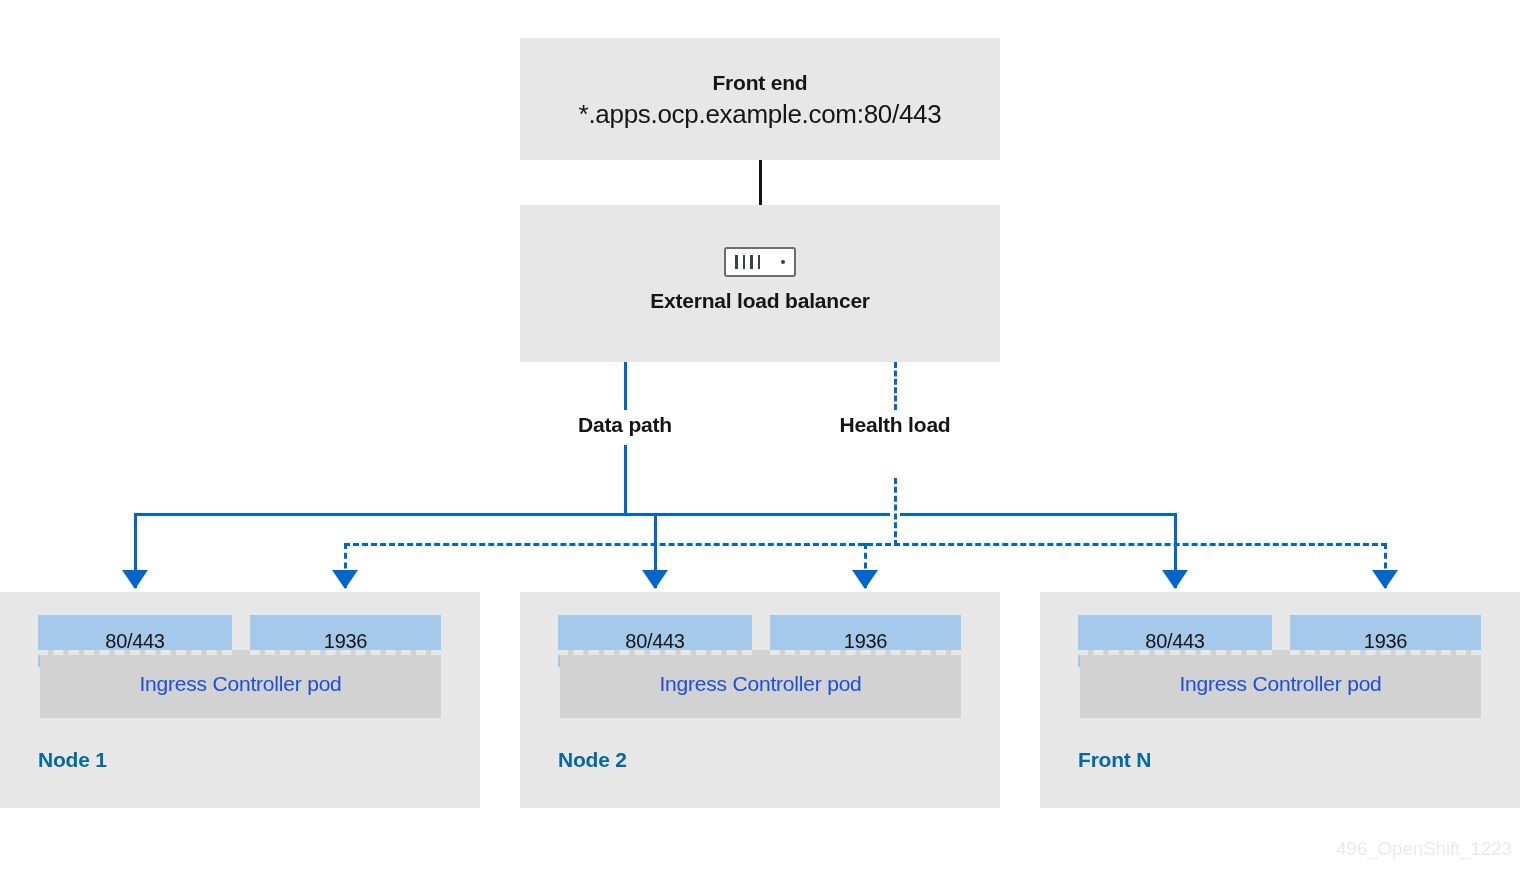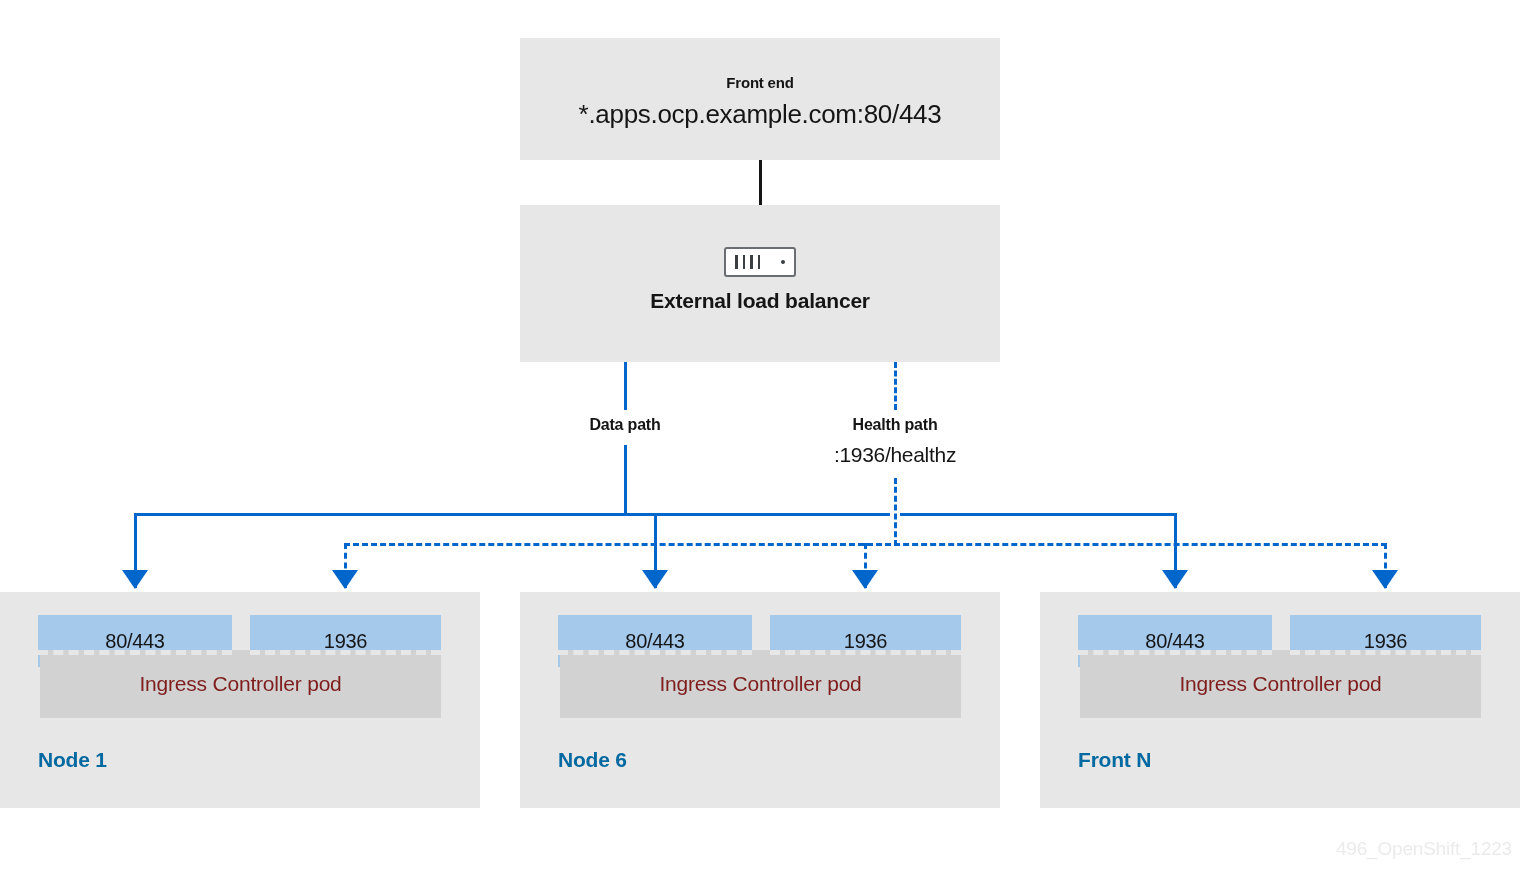--- a/index.html
+++ b/index.html
@@ -34,21 +34,21 @@
     left: 520px;
     top: 38px;
     width: 480px;
     height: 122px;
     display: flex;
     flex-direction: column;
     align-items: center;
     justify-content: center;
   }
   #frontend-title {
-    font-size: 15px;
+    font-size: 21px;
     font-weight: bold;
     letter-spacing: -0.2px;
     line-height: 30px;
   }
   #frontend-subtitle {
     font-size: 26px;
     font-weight: normal;
     letter-spacing: -0.3px;
     line-height: 32px;
   }
@@ -131,21 +131,21 @@
     border-right: 13px solid transparent;
     border-top: 19px solid #0066cc;
   }
 
   
   .path-label {
     position: absolute;
     text-align: center;
   }
   .path-label .ttl {
-    font-size: 16px;
+    font-size: 21px;
     font-weight: bold;
     letter-spacing: -0.2px;
     display: block;
     line-height: 28px;
     white-space: nowrap;
   }
   .path-label .sub {
     font-size: 21px;
     font-weight: normal;
     letter-spacing: -0.3px;
@@ -178,21 +178,21 @@
   .node-pod {
     position: absolute;
     top: 58px;
     height: 68px;
     background: #d2d2d2;
     display: flex;
     align-items: center;
     justify-content: center;
     font-size: 21px;
     letter-spacing: -0.2px;
-    color: #7f1d1d;
+    color: #1d4ed8;
     box-sizing: border-box;
   }
   .pod-dash {
     position: absolute;
     top: 58px;
     height: 0;
     border-top: 5px dashed #e7e7e7;
     box-sizing: border-box;
     z-index: 3;
   }
@@ -239,22 +239,21 @@
   </div>
 
   <div class="blue-solid-v" style="left:624px; top:362px; height:48px;"></div>
   <div class="path-label" style="left:505px; top:411px; width:240px;">
     <span class="ttl">Data path</span>
   </div>
   <div class="blue-solid-v" style="left:624px; top:445px; height:70px;"></div>
 
   <div class="blue-dash-v" style="left:894px; top:362px; height:48px;"></div>
   <div class="path-label" style="left:775px; top:411px; width:240px;">
-    <span class="ttl">Health path</span>
-    <span class="sub">:1936/healthz</span>
+    <span class="ttl">Health load</span>
   </div>
   <div class="blue-dash-v" style="left:894px; top:478px; height:68px;"></div>
 
   <div class="blue-solid-h" style="left:134px; top:513px; width:756px;"></div>
   <div class="blue-solid-h" style="left:900px; top:513px; width:277px;"></div>
 
   <div class="blue-solid-v" style="left:134px; top:513px; height:75px;"></div>
   <div class="blue-solid-v" style="left:654px; top:513px; height:75px;"></div>
   <div class="blue-solid-v" style="left:1174px; top:513px; height:75px;"></div>
 
@@ -279,21 +278,21 @@
     <div class="pod-dash" style="left:290px; width:191px;"></div>
     <div class="node-label" style="left:78px;">Node 1</div>
   </div>
 
   <div class="node-box" style="left:520px; width:480px;">
     <div class="node-port" style="left:38px; width:194px;">80/443</div>
     <div class="node-port" style="left:250px; width:191px;">1936</div>
     <div class="node-pod" style="left:40px; width:401px;">Ingress Controller pod</div>
     <div class="pod-dash" style="left:38px; width:194px;"></div>
     <div class="pod-dash" style="left:250px; width:191px;"></div>
-    <div class="node-label" style="left:38px;">Node 6</div>
+    <div class="node-label" style="left:38px;">Node 2</div>
   </div>
 
   <div class="node-box" style="left:1040px; width:520px;">
     <div class="node-port" style="left:38px; width:194px;">80/443</div>
     <div class="node-port" style="left:250px; width:191px;">1936</div>
     <div class="node-pod" style="left:40px; width:401px;">Ingress Controller pod</div>
     <div class="pod-dash" style="left:38px; width:194px;"></div>
     <div class="pod-dash" style="left:250px; width:191px;"></div>
     <div class="node-label" style="left:38px;">Front N</div>
   </div>

